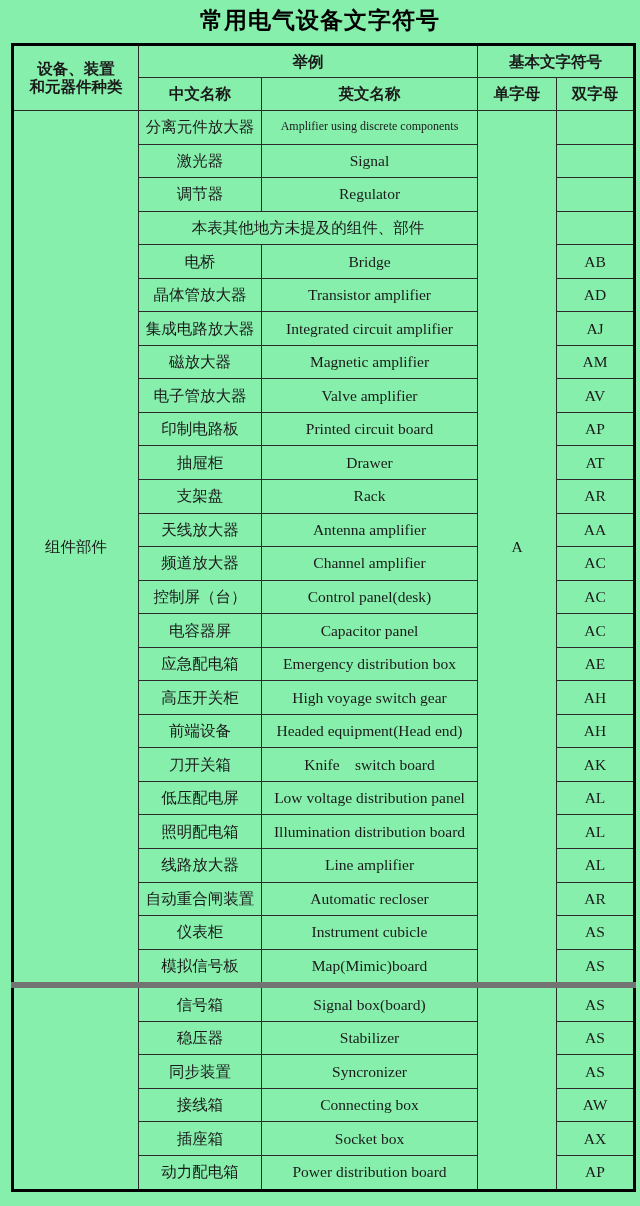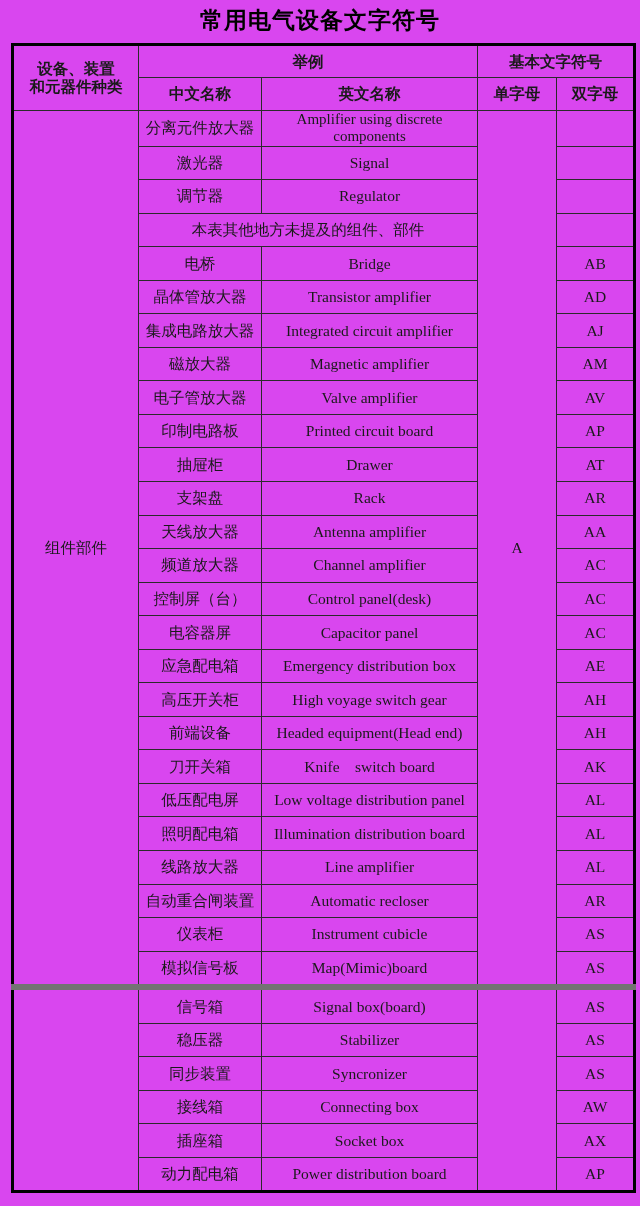--- a/index.html
+++ b/index.html
@@ -9,21 +9,21 @@
     width: 640px;
   }
   body {
     font-family: "Liberation Serif", "DejaVu Serif", serif;
     color: #1a1a1a;
     -webkit-font-smoothing: antialiased;
   }
   .page {
     width: 640px;
     height: 1206px;
-    background: #d946ef;
+    background: #86efac;
     overflow: hidden;
   }
   .title {
     margin: 0;
     padding-top: 5px;
     height: 38px;
     text-align: center;
     font-size: 23px;
     font-weight: 700;
     letter-spacing: 1px;
@@ -46,21 +46,21 @@
     overflow: hidden;
   }
   
   tr.h1 td { height: 31px; font-weight: 700; font-size: 15.5px; }
   tr.h2 td { height: 32px; font-weight: 700; font-size: 15.5px; }
   td.cat-head { font-weight: 700; }
   
   tbody.data td { height: 32.55px; }
   td.cn   { font-size: 15px; }
   td.en   { font-size: 15.5px; }
-  td.en.small { font-size: 15px; }
+  td.en.small { font-size: 12px; }
   td.dbl  { font-size: 16.5px; font-family: "Liberation Serif", "DejaVu Serif", serif; }
   td.single { font-size: 17px; }
   td.cat  { font-size: 15px; }
   td.span-note { font-size: 15px; border-radius: 9px; }
   
   tr.section-start td { border-top: 6px solid #737373; }
 </style>
 </head>
 <body>
 

